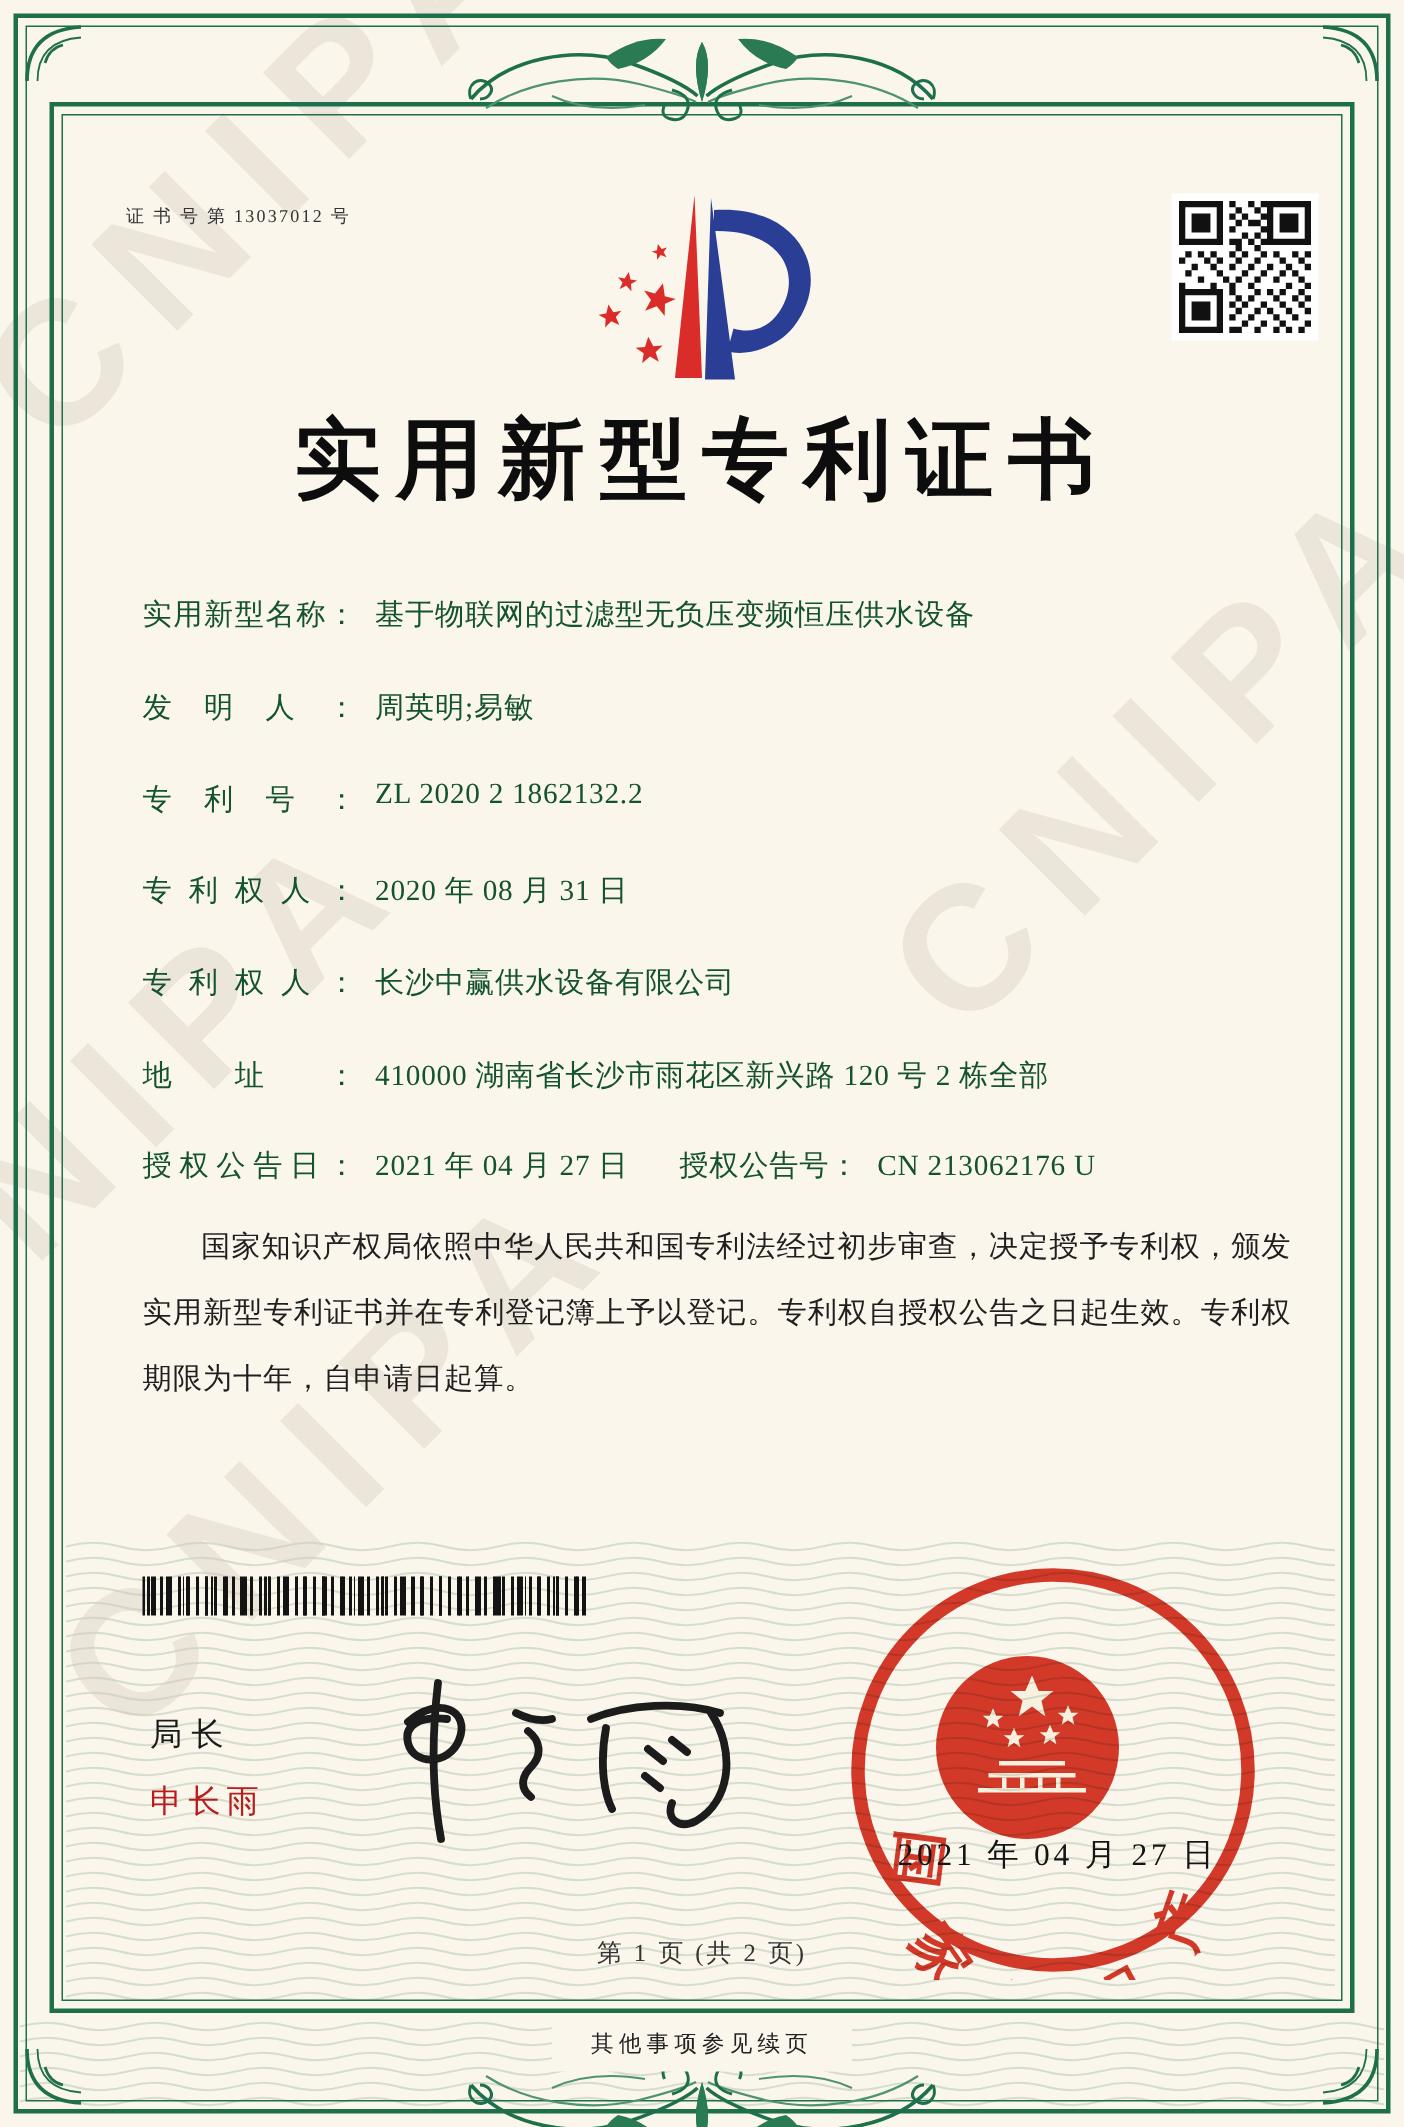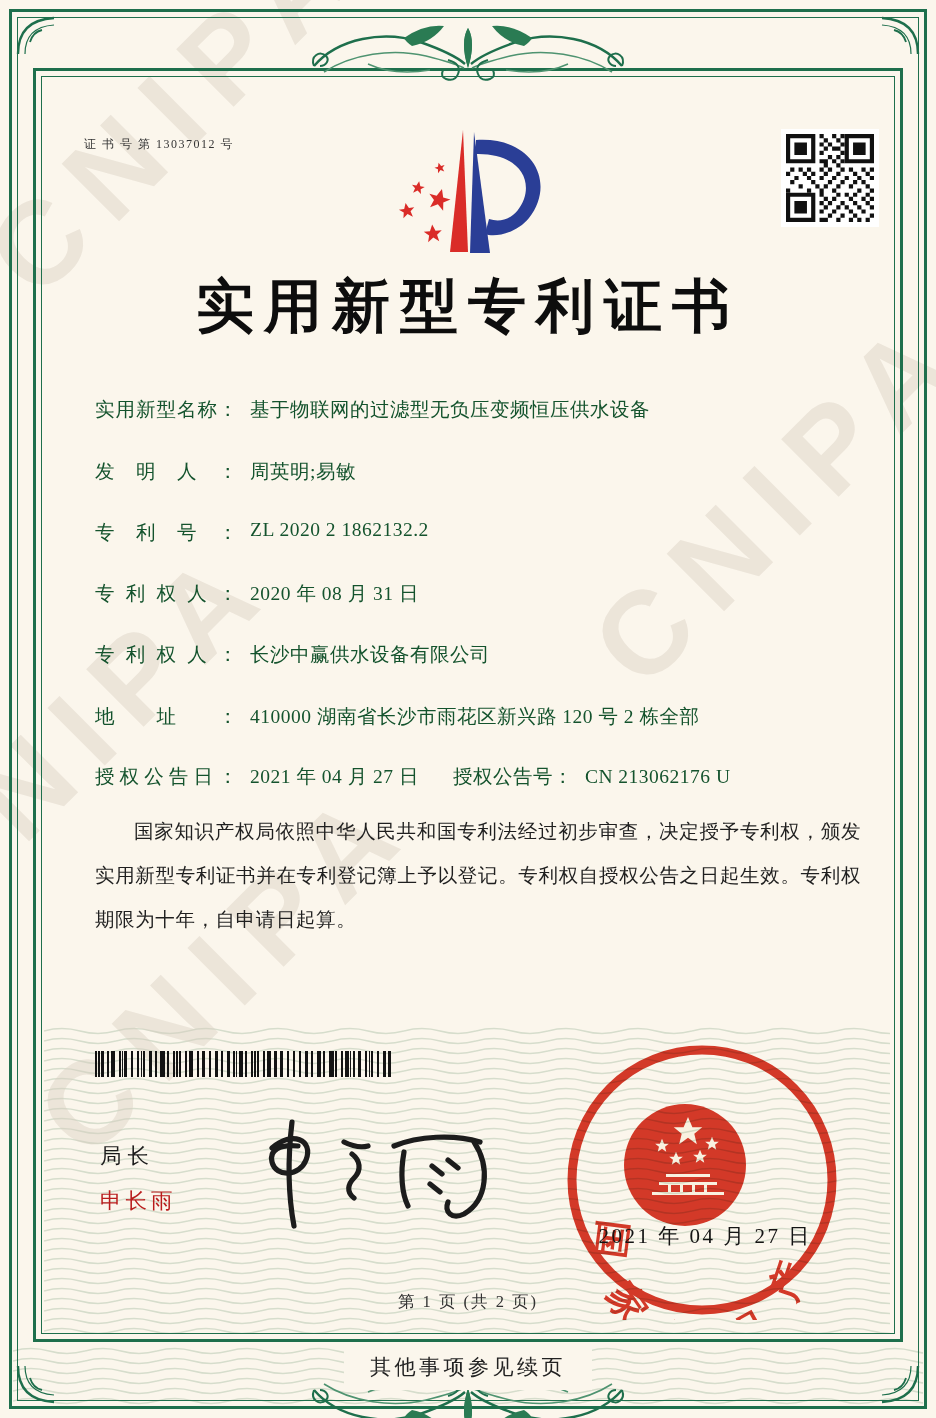--- a/index.html
+++ b/index.html
@@ -46,21 +46,21 @@
     font-family:"Liberation Sans","DejaVu Sans",sans-serif;}
   .signer-name{left:100px;top:1186px;font-size:21.5px;letter-spacing:4px;color:#b91c1c;z-index:3;
     font-family:"Liberation Sans","DejaVu Sans",sans-serif;}
   .sig{left:248px;top:1108px;z-index:4;}
   .seal{left:562px;top:1040px;z-index:4;mix-blend-mode:multiply;opacity:.95;}
   .seal-date{left:575px;top:1222px;width:260px;text-align:center;font-size:21px;
              letter-spacing:2.5px;color:#141414;z-index:5;}
   .page-info{left:0;top:1291px;width:100%;text-align:center;font-size:16.5px;
              letter-spacing:2px;color:#333;z-index:3;}
   .note-box{left:50%;top:1344px;transform:translateX(-50%);background:#fbf6ec;
-            padding:9px 26px;font-size:21px;letter-spacing:3.5px;color:#222;z-index:4;white-space:nowrap;}
+            padding:9px 26px;font-size:15px;letter-spacing:3.5px;color:#222;z-index:4;white-space:nowrap;}
   
   .orn-top{left:308px;top:14px;z-index:3;}
   .orn-bottom{left:308px;top:1352px;z-index:2;transform:scaleY(-1);}
   .cnr{z-index:3;}
   .cnr.tl{left:14px;top:14px;}
   .cnr.tr{right:14px;top:14px;transform:scaleX(-1);}
   .cnr.bl{left:14px;bottom:12px;transform:scaleY(-1);}
   .cnr.br{right:14px;bottom:12px;transform:scale(-1,-1);}
   .waves{z-index:0;}
   .logo{left:377px;top:120px;z-index:3;}

